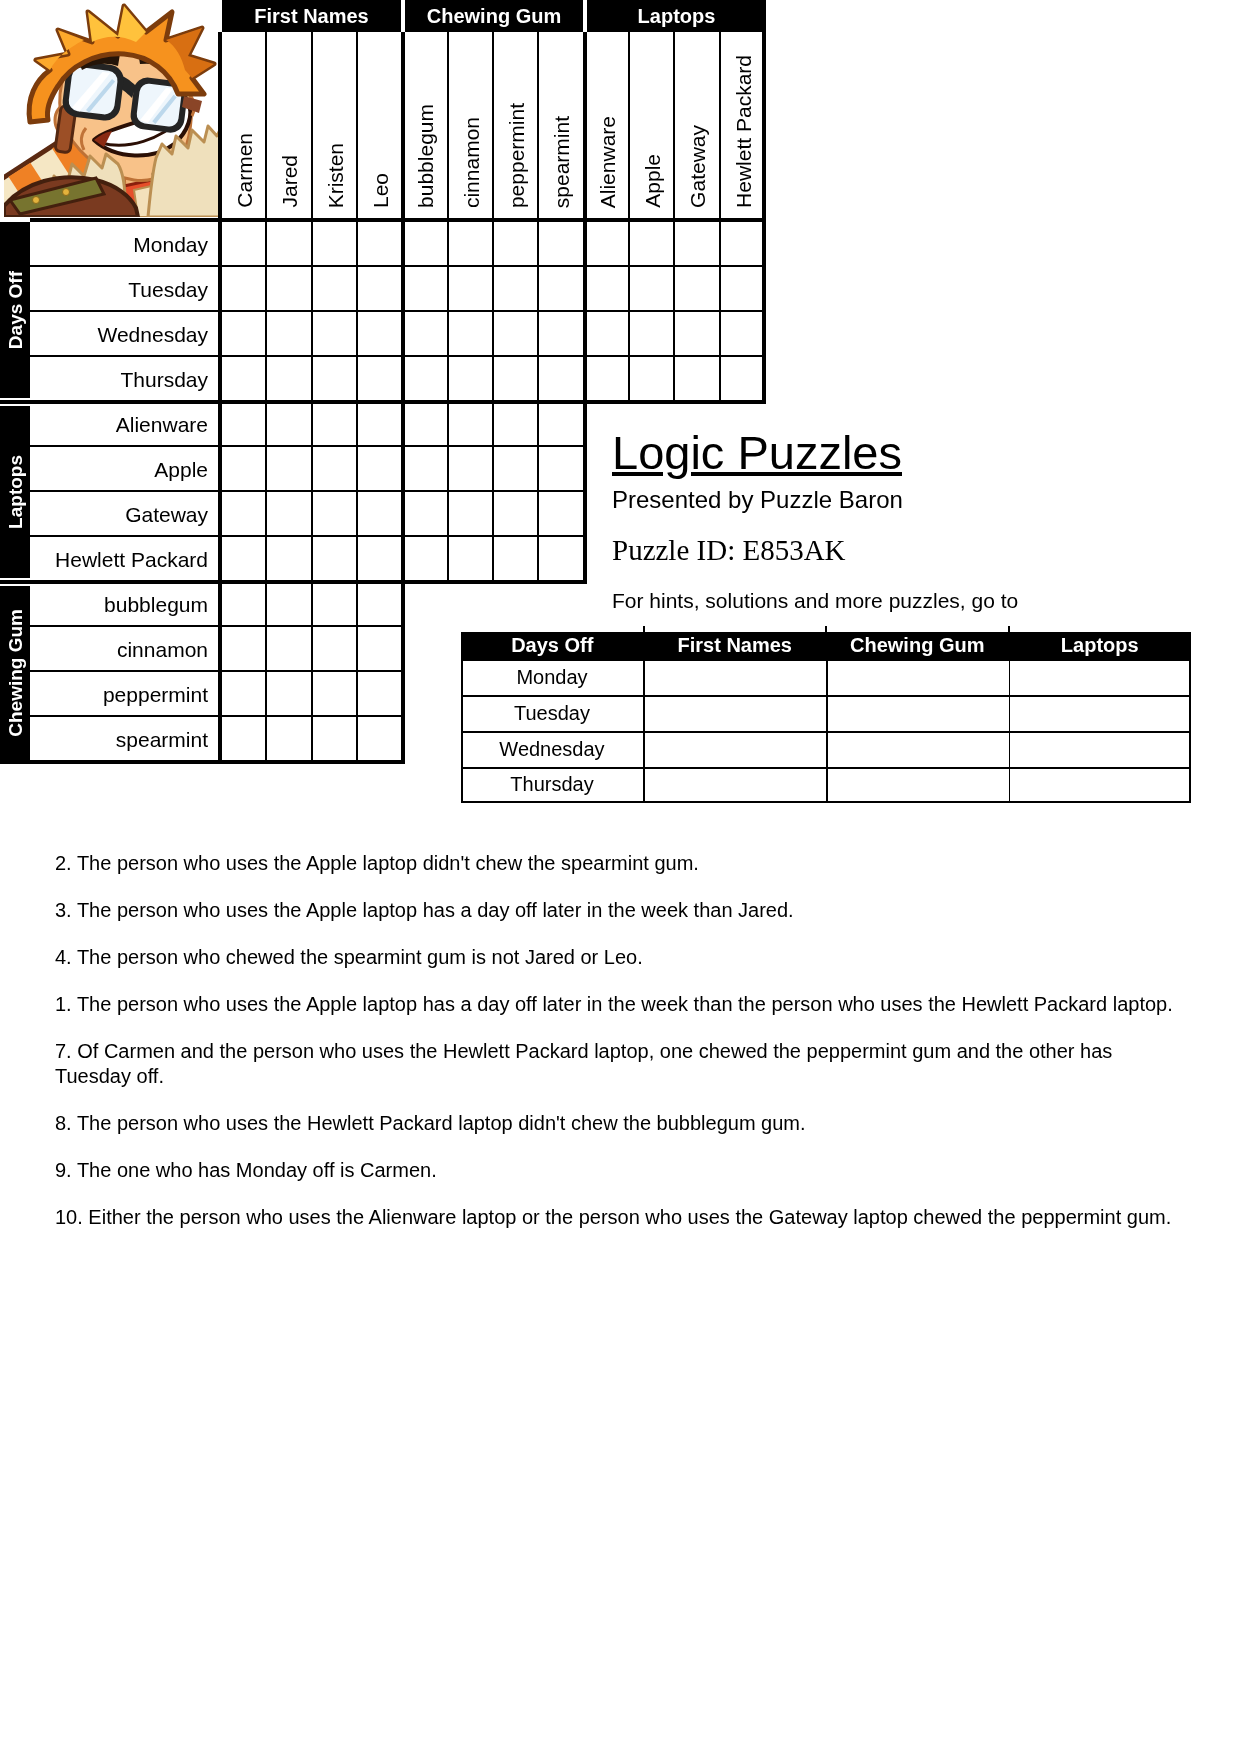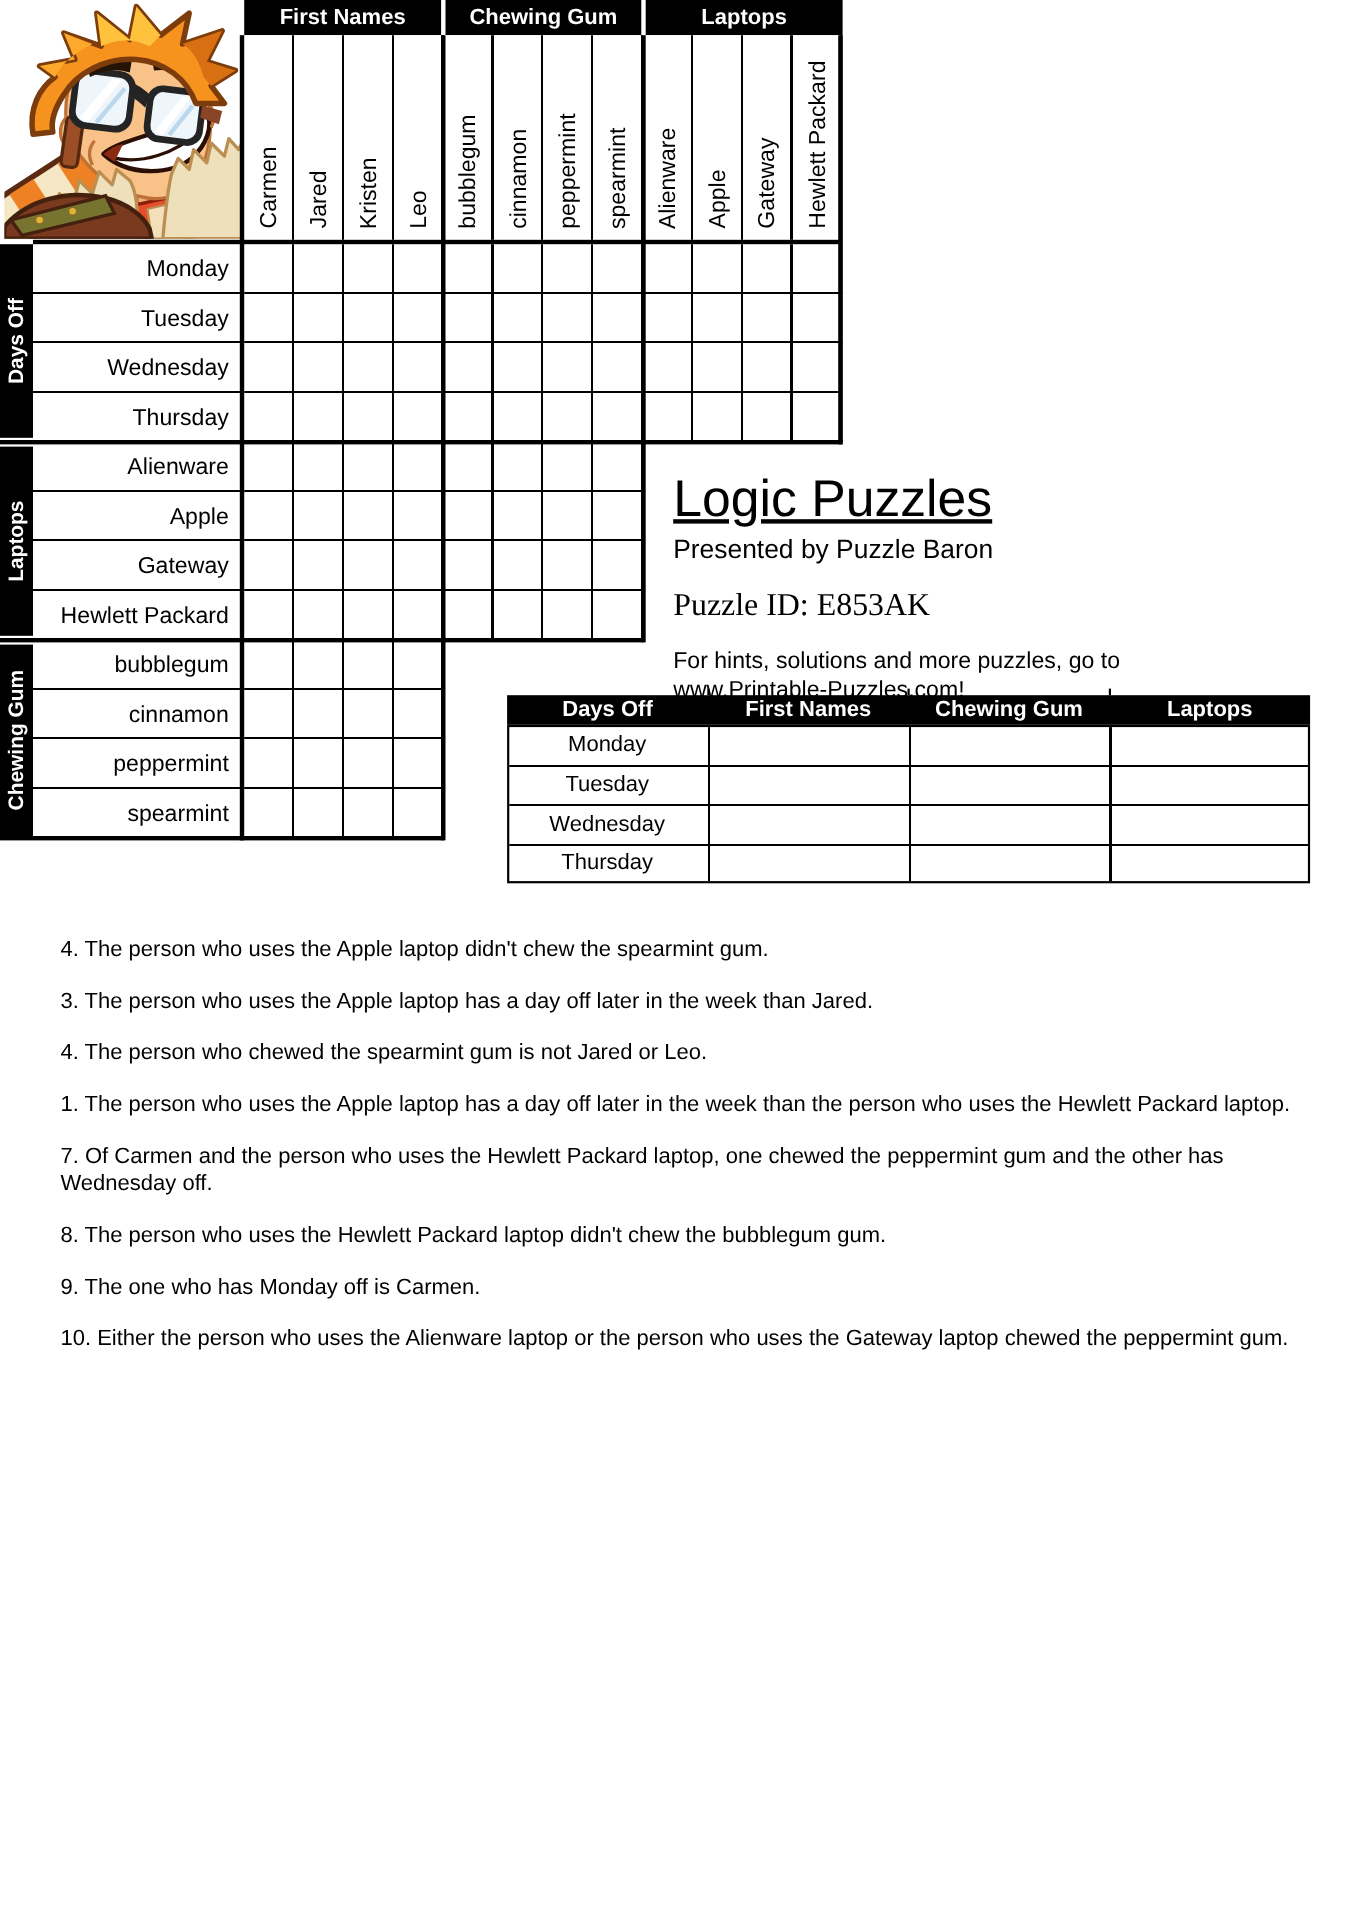--- a/index.html
+++ b/index.html
@@ -216,21 +216,20 @@
   <div class="abs line" style="left:583px;top:32px;width:4px;height:552px;"></div>
   <div class="abs line" style="left:762px;top:32px;width:4px;height:372px;"></div>
 </div>
 
 <div>
   <div class="abs title-main" style="left:612px;top:428px;text-decoration:underline;">Logic Puzzles</div>
   <div class="abs title-sub" style="left:612px;top:487px;">Presented by Puzzle Baron</div>
   <div class="abs title-pid" style="left:612px;top:535px;">Puzzle ID: E853AK</div>
   <div class="abs title-hint" style="left:612px;top:587px;">
     <div>For hints, solutions and more puzzles, go to</div>
-    <div>www.Printable-Puzzles.com!</div>
   </div>
 </div>
 
 <div>
   <div class="abs line" style="left:642.5px;top:626px;width:2px;height:6px;"></div>
   <div class="abs line" style="left:825px;top:626px;width:2px;height:6px;"></div>
   <div class="abs line" style="left:1007.5px;top:626px;width:2px;height:6px;"></div>
 
   <div class="abs" style="left:461px;top:632px;width:730px;height:27px;background:#000;display:flex;">
     <div class="ahead" style="width:25%;">Days Off</div>
@@ -254,21 +253,21 @@
   <div class="abs acell" style="left:1008.5px;top:695px;width:180px;height:36px;"></div>
   <div class="abs acell" style="left:643.5px;top:731px;width:182px;height:36px;"></div>
   <div class="abs acell" style="left:826px;top:731px;width:182px;height:36px;"></div>
   <div class="abs acell" style="left:1008.5px;top:731px;width:180px;height:36px;"></div>
   <div class="abs acell" style="left:643.5px;top:767px;width:182px;height:34px;"></div>
   <div class="abs acell" style="left:826px;top:767px;width:182px;height:34px;"></div>
   <div class="abs acell" style="left:1008.5px;top:767px;width:180px;height:34px;"></div>
 </div>
 
 <div class="abs clues" style="left:55px;top:851px;">
-  <p class="clue">4. The person who uses the Apple laptop didn't chew the spearmint gum.</p>
+  <p class="clue">2. The person who uses the Apple laptop didn't chew the spearmint gum.</p>
   <p class="clue">3. The person who uses the Apple laptop has a day off later in the week than Jared.</p>
   <p class="clue">4. The person who chewed the spearmint gum is not Jared or Leo.</p>
   <p class="clue">1. The person who uses the Apple laptop has a day off later in the week than the person who uses the Hewlett Packard laptop.</p>
-  <p class="clue">7. Of Carmen and the person who uses the Hewlett Packard laptop, one chewed the peppermint gum and the other has Wednesday off.</p>
+  <p class="clue">7. Of Carmen and the person who uses the Hewlett Packard laptop, one chewed the peppermint gum and the other has Tuesday off.</p>
   <p class="clue">8. The person who uses the Hewlett Packard laptop didn't chew the bubblegum gum.</p>
   <p class="clue">9. The one who has Monday off is Carmen.</p>
   <p class="clue">10. Either the person who uses the Alienware laptop or the person who uses the Gateway laptop chewed the peppermint gum.</p>
 </div>
 
 </body></html>

